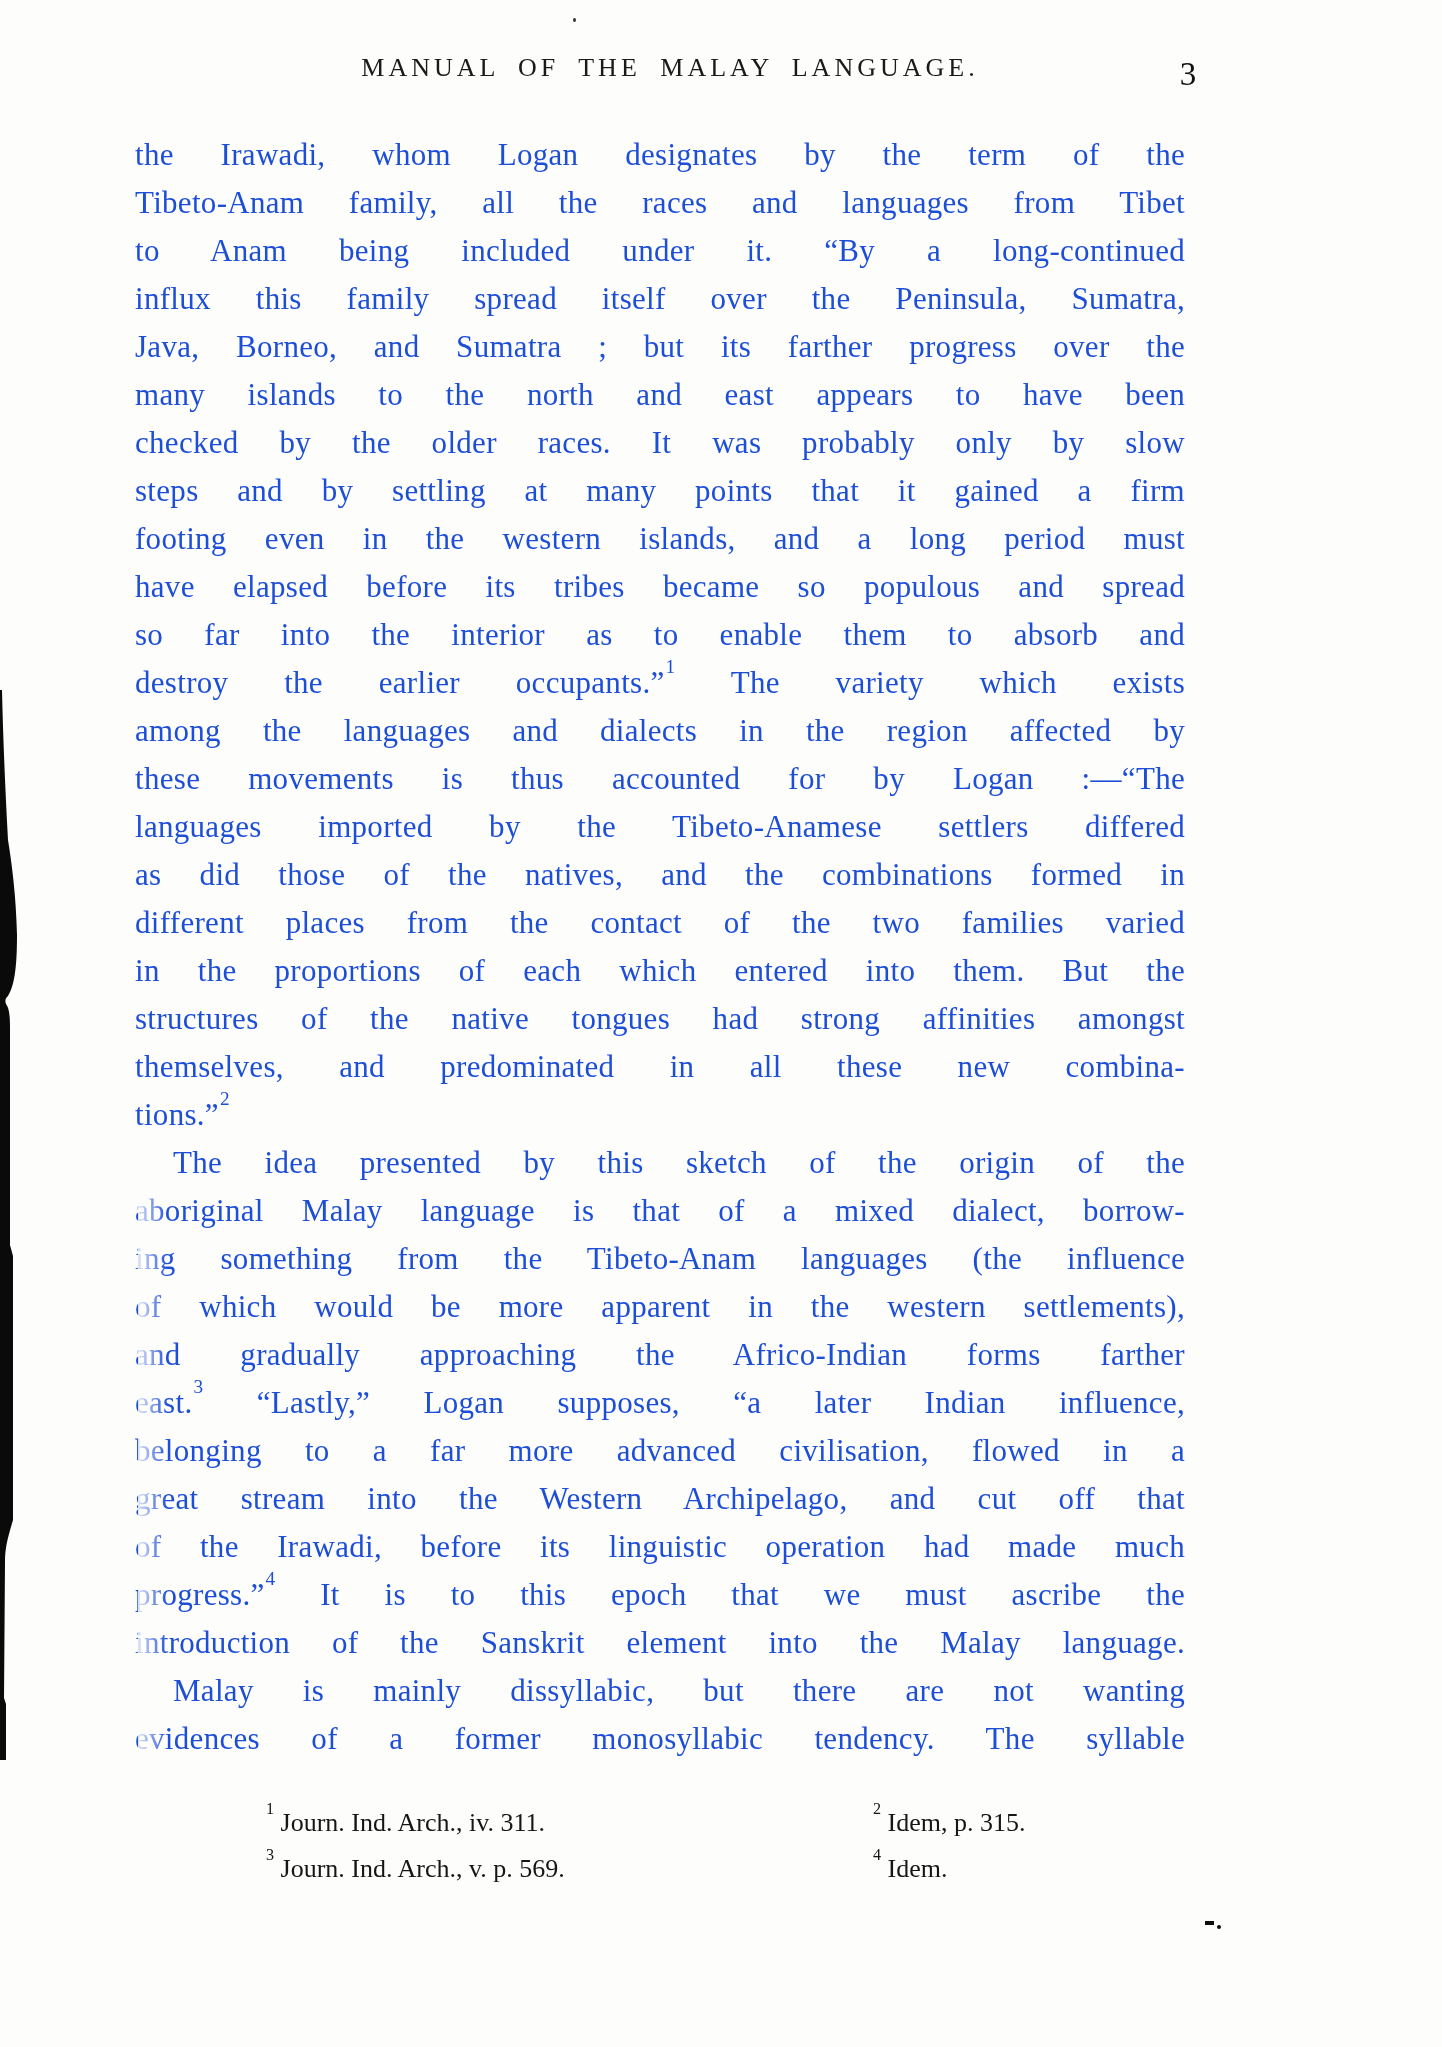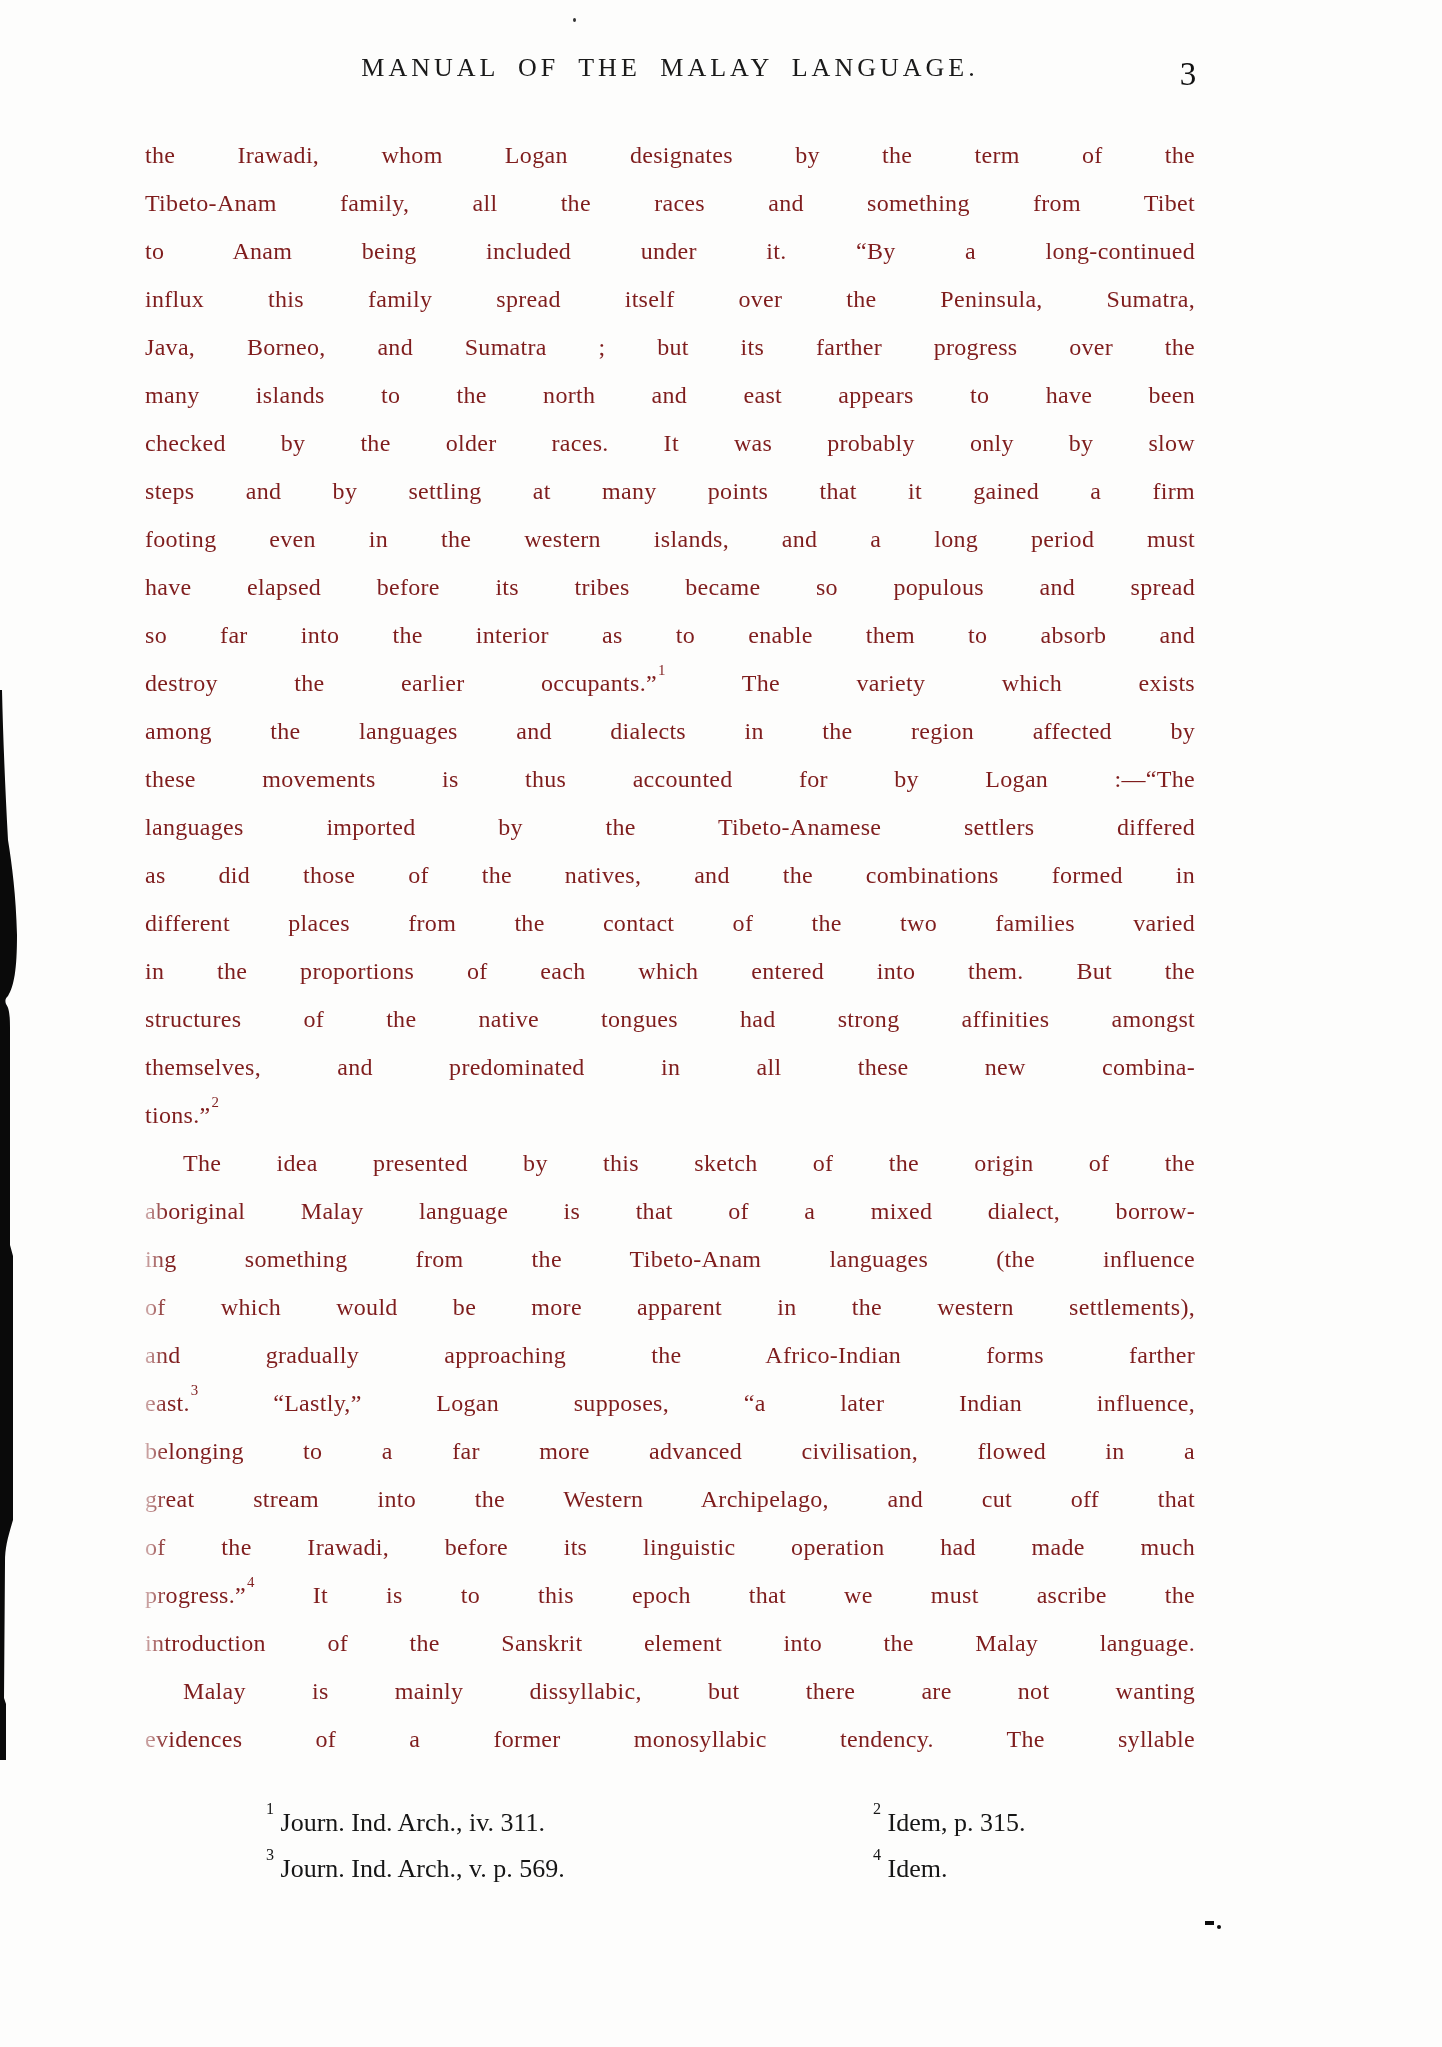--- a/index.html
+++ b/index.html
@@ -17,22 +17,22 @@
     text-align:center;font-size:26px;letter-spacing:4px;word-spacing:9px;
     color:#1a1a1a;
   }
   .folio{
     position:absolute;left:1168px;top:56px;width:40px;
     font-size:33px;text-align:center;color:#111;
   }
 
   
   .body-text{
-    position:absolute;left:145px;top:131px;width:1050px;
-    font-size:24px;letter-spacing:0.3px;color:#7f1d1d;
+    position:absolute;left:135px;top:131px;width:1050px;
+    font-size:31px;letter-spacing:0.3px;color:#1d4ed8;
   }
   .line{
     height:48px;line-height:48px;
     text-align:justify;text-align-last:justify;
     white-space:normal;
   }
   .line.short{text-align-last:left;}
   .line.indent{text-indent:38px;}
   sup{
     font-size:0.62em;line-height:0;position:relative;top:-0.45em;
@@ -76,21 +76,21 @@
          L4,1008 L6,1014 L6,1070 L0,1070 Z"></path>
   </svg>
 
   <div class="artifact-speck"></div>
 
   <div class="running-head">MANUAL OF THE MALAY LANGUAGE.</div>
   <div class="folio">3</div>
 
   <div class="body-text">
       <div class="line">the Irawadi, whom Logan designates by the term of the</div>
-      <div class="line">Tibeto-Anam family, all the races and something from Tibet</div>
+      <div class="line">Tibeto-Anam family, all the races and languages from Tibet</div>
       <div class="line">to Anam being included under it.  “By a long-continued</div>
       <div class="line">influx this family spread itself over the Peninsula, Sumatra,</div>
       <div class="line">Java, Borneo, and Sumatra ; but its farther progress over the</div>
       <div class="line">many islands to the north and east appears to have been</div>
       <div class="line">checked by the older races.  It was probably only by slow</div>
       <div class="line">steps and by settling at many points that it gained a firm</div>
       <div class="line">footing even in the western islands, and a long period must</div>
       <div class="line">have elapsed before its tribes became so populous and spread</div>
       <div class="line">so far into the interior as to enable them to absorb and</div>
       <div class="line">destroy the earlier occupants.”<sup>1</sup> The variety which exists</div>

